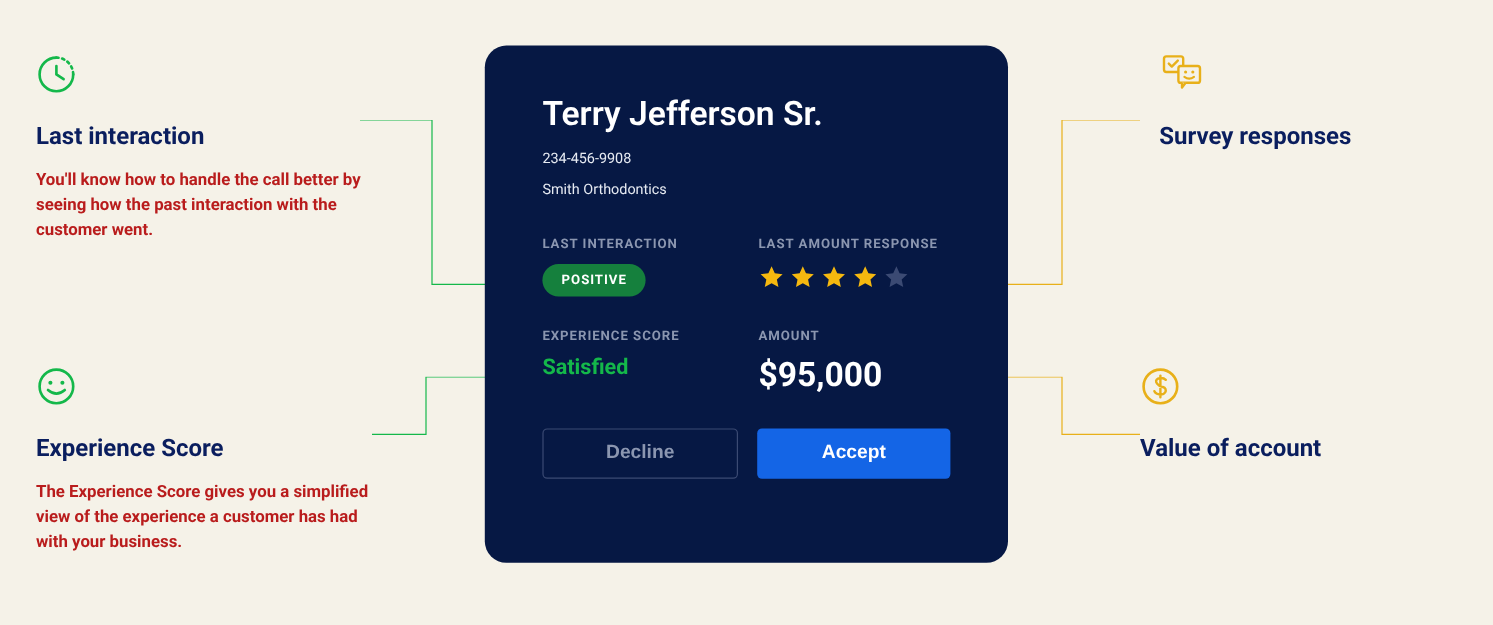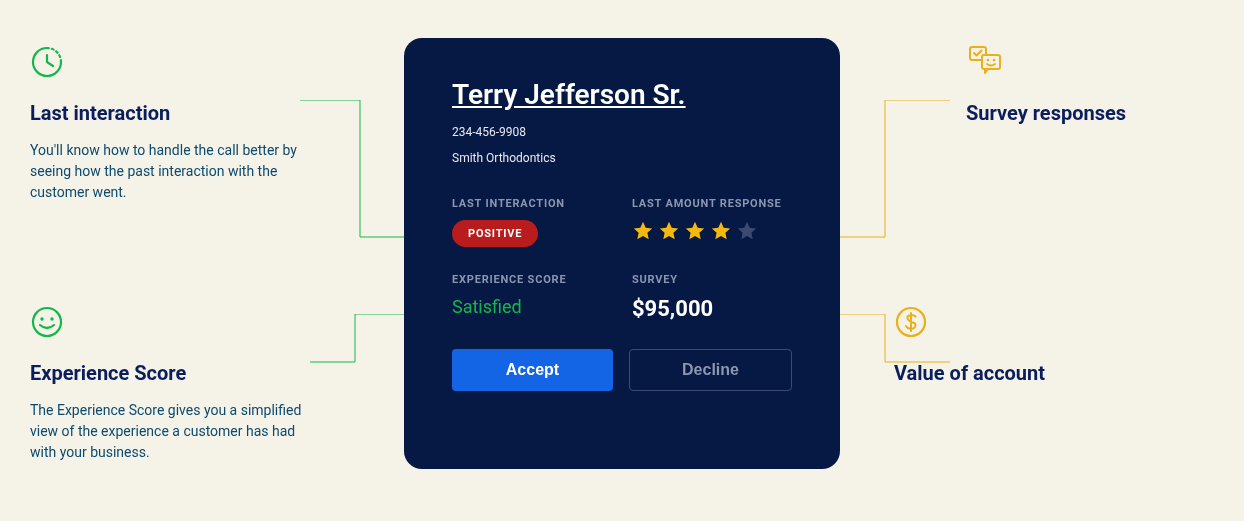--- a/index.html
+++ b/index.html
@@ -21,44 +21,44 @@
     }
     .feature-title {
       font-size: 20px;
       font-weight: 700;
       color: #0a1e5e;
       margin-bottom: 15px;
     }
     .feature-body {
       font-size: 14px;
       line-height: 1.5;
-      color: #0c4a6e;
+      color: #b91c1c;
+      font-weight: bold;
     }
 
     .feature.last-interaction { left: 30px; top: 45px; }
     .feature.experience-score { left: 30px; top: 305px; }
     .feature.survey-responses { left: 966px; top: 45px; }
-    .feature.value-account { left: 894px; top: 305px; }
+    .feature.value-account { left: 950px; top: 305px; }
 
     .card {
       position: absolute;
       left: 404px;
       top: 38px;
       width: 436px;
       height: 431px;
       background: #061844;
       border-radius: 18px;
       padding: 40px 48px 30px 48px;
       color: #fff;
     }
     .card-name {
       font-size: 28px;
       font-weight: 600;
       margin-bottom: 14px;
-      text-decoration: underline;
     }
     .card-phone {
       font-size: 12px;
       font-weight: 400;
       margin-bottom: 12px;
       color: #e6eaf2;
     }
     .card-company {
       font-size: 12px;
       font-weight: 400;
@@ -75,37 +75,37 @@
     .card-label {
       font-size: 11px;
       font-weight: 700;
       letter-spacing: 0.8px;
       color: #8b96b0;
       margin-bottom: 10px;
     }
 
     .badge {
       display: inline-block;
-      background: #b91c1c;
+      background: #15803d;
       color: #fff;
       font-size: 11px;
       font-weight: 700;
       letter-spacing: 0.8px;
       padding: 7px 16px;
       border-radius: 999px;
     }
 
     .score-value {
       font-size: 18px;
-      font-weight: 400;
+      font-weight: 700;
       color: #14b84a;
     }
 
     .amount-value {
-      font-size: 22px;
+      font-size: 28px;
       font-weight: 700;
       color: #fff;
     }
 
     .stars {
       display: flex;
       gap: 4px;
     }
     .star-icon {
       width: 22px;
@@ -245,22 +245,22 @@
           <svg viewBox="0 0 24 24" class="star-icon">
             <path d="M12 2 L14.9 8.4 L22 9.3 L16.8 14 L18.2 21 L12 17.5 L5.8 21 L7.2 14 L2 9.3 L9.1 8.4 Z" fill="#3b4a73"></path>
           </svg>
         </div>
     </div>
     <div>
       <div class="card-label">EXPERIENCE SCORE</div>
       <div class="score-value">Satisfied</div>
     </div>
     <div>
-      <div class="card-label">SURVEY</div>
+      <div class="card-label">AMOUNT</div>
       <div class="amount-value">$95,000</div>
     </div>
   </div>
 
   <div class="card-buttons">
+    <button class="btn btn-decline">Decline</button>
     <button class="btn btn-accept">Accept</button>
-    <button class="btn btn-decline">Decline</button>
   </div>
 </div>
 
 </body></html>

